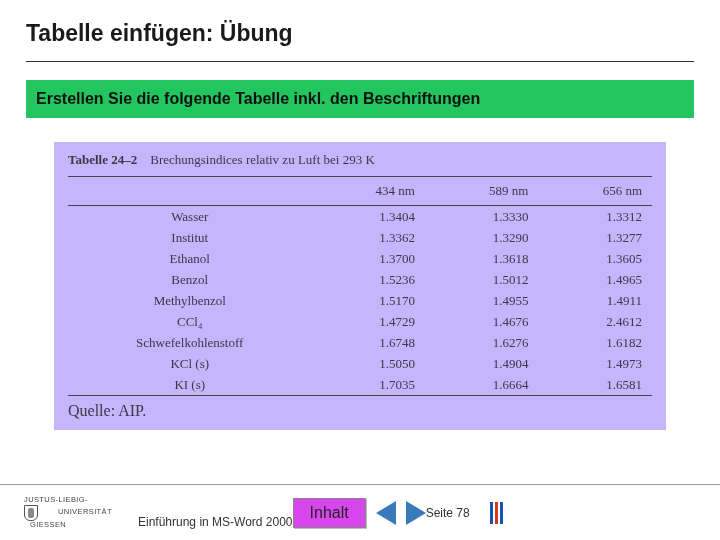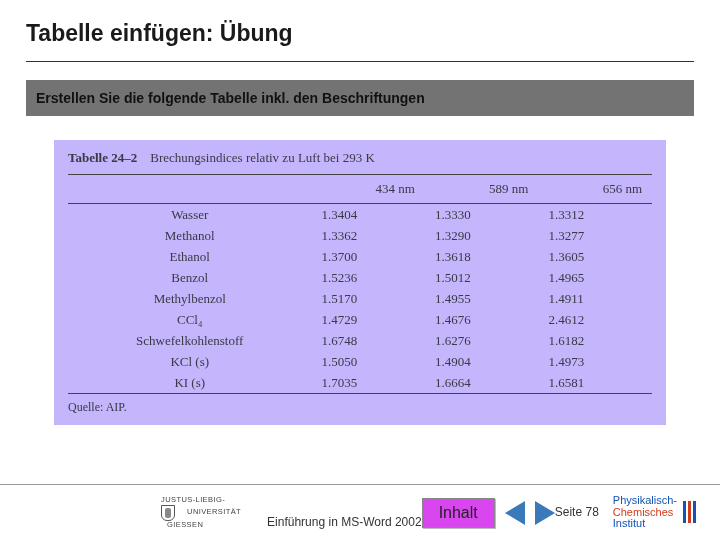--- a/index.html
+++ b/index.html
@@ -22,23 +22,23 @@
     font-weight: bold;
     color: #1a1a1a;
     padding-bottom: 14px;
   }
   .title-rule {
     border: none;
     border-top: 1.5px solid #333;
     margin-bottom: 18px;
   }
   .instruction-bar {
-    background: #737373;
+    background: #22c55e;
     padding: 10px 10px;
-    font-size: 14px;
+    font-size: 16px;
     font-weight: bold;
     color: #111;
     margin-bottom: 24px;
   }
   .table-scan {
     margin: 0 28px 0 28px;
     padding: 4px 14px 8px 14px;
     background: #c4b5fd;
     font-family: "Times New Roman", Times, serif;
     color: #3a3a44;
@@ -55,53 +55,53 @@
   }
   table.data thead th {
     font-weight: normal;
     text-align: right;
     padding: 6px 10px;
     border-top: 1px solid #444;
     border-bottom: 1px solid #444;
   }
   table.data thead th.rowlabel { text-align: left; }
   table.data tbody td {
-    text-align: left;
+    text-align: right;
     padding: 2.5px 10px;
   }
   table.data tbody td.rowlabel { text-align: center; }
   table.data tbody tr:last-child td {
     border-bottom: 1px solid #444;
   }
   .source-line {
-    font-size: 12px;
+    font-size: 16px;
     padding: 6px 0 2px 0;
     font-family: Liberation Serif, serif;
   }
 
   .footer {
     position: absolute;
     left: 0; right: 0; bottom: 0;
     height: 56px;
     border-top: 1px solid #999;
     padding: 0 24px;
     display: flex;
     align-items: center;
-    justify-content: flex-end;
+    justify-content: flex-start;
     background: #fff;
   }
   .uni-logo {
     display: flex;
     flex-direction: column;
     font-size: 7.5px;
     letter-spacing: 0.4px;
     color: #444;
     line-height: 1.1;
   }
-  .uni-logo .line2 { display: flex; align-items: center; gap: 12px; }
+  .uni-logo .line2 { display: flex; align-items: center; gap: 20px; }
   .uni-logo .shield {
     width: 14px; height: 16px;
     border: 1px solid #555;
     border-radius: 0 0 6px 6px;
     display: inline-block;
     position: relative;
   }
   .uni-logo .shield::before {
     content: ""; position: absolute; left: 3px; top: 2px;
     width: 6px; height: 10px; background: #888; border-radius: 2px;
@@ -194,21 +194,21 @@
           </tr>
         </thead>
       <tbody id="tbody">
           <tr>
             <td class="rowlabel">Wasser</td>
             <td>1.3404</td>
             <td>1.3330</td>
             <td>1.3312</td>
           </tr>
           <tr>
-            <td class="rowlabel">Methanol</td>
+            <td class="rowlabel">Institut</td>
             <td>1.3362</td>
             <td>1.3290</td>
             <td>1.3277</td>
           </tr>
           <tr>
             <td class="rowlabel">Ethanol</td>
             <td>1.3700</td>
             <td>1.3618</td>
             <td>1.3605</td>
           </tr>
@@ -256,41 +256,36 @@
   <div class="footer">
     <div class="footer-left">
       <div class="uni-logo">
         <span>JUSTUS-LIEBIG-</span>
         <span class="line2">
           <span class="shield"></span>
           <span>UNIVERSITÄT</span>
         </span>
         <span style="margin-left:6px">GIESSEN</span>
       </div>
-      <div class="doc-title">Einführung in MS-Word 2002</div>
+      <div class="doc-title">Einführung in MS-Word 2000</div>
     </div>
 
     <div class="footer-center">
       <div class="inhalt-btn">Inhalt</div>
       <span class="nav-arrow">
           <span class="tri-left"></span>
         </span>
       <span class="nav-arrow">
           <span class="tri-right"></span>
         </span>
     </div>
 
     <div class="footer-right">
       <div class="page-num">Seite 78</div>
       <div style="display:flex;align-items:center">
-        <div class="pci-logo">
-          <div class="p1">Physikalisch-</div>
-          <div class="p2">Chemisches</div>
-          <div class="p3">Institut</div>
-        </div>
         <span class="pci-stripes">
             <span></span>
             <span></span>
             <span></span>
           </span>
       </div>
     </div>
   </div>
 
 </div>

